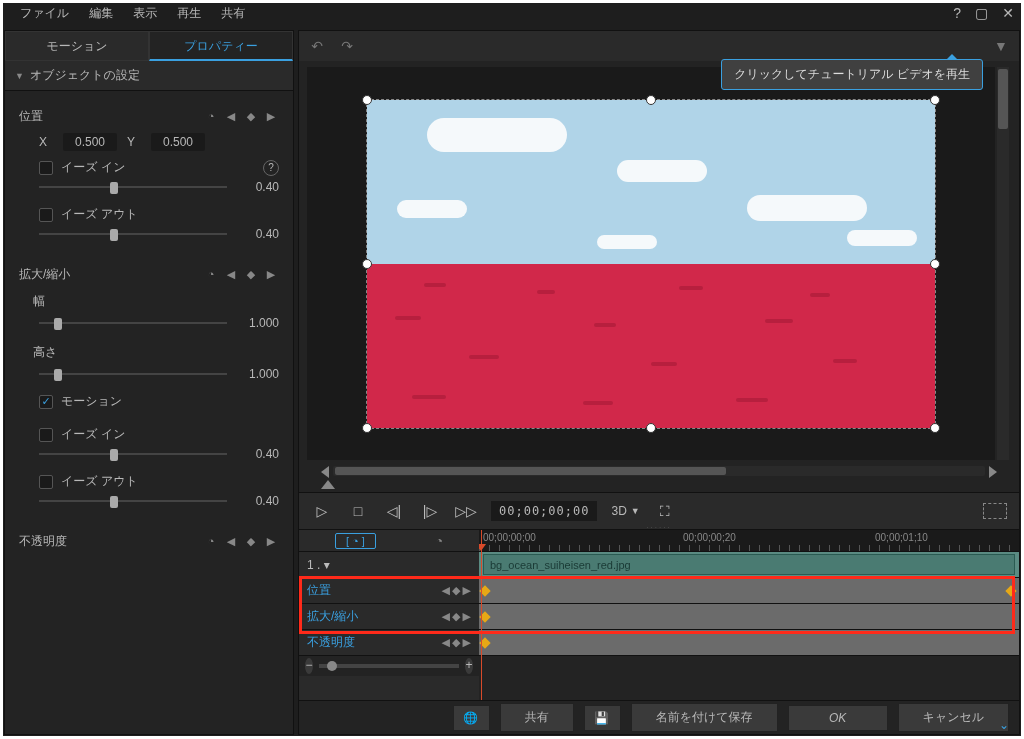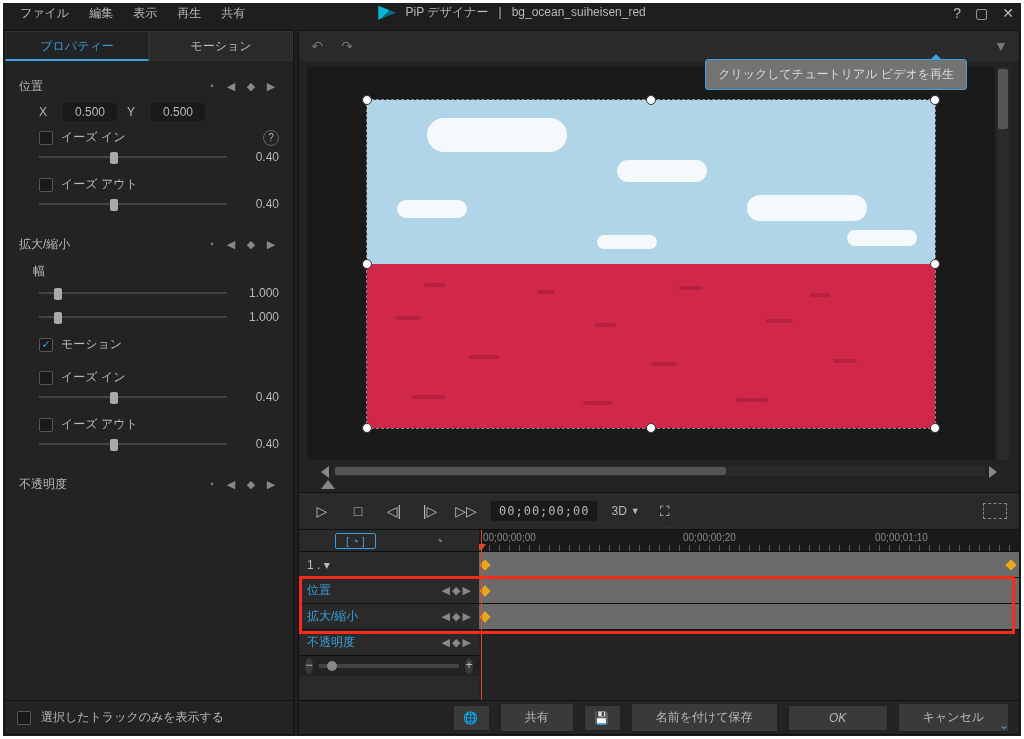--- a/index.html
+++ b/index.html
@@ -43,21 +43,21 @@
 .slider .thumb { position:absolute; top:2px; width:8px; height:12px; background:#aaa; border-radius:2px;}
 .slider-val { min-width:42px; text-align:right;}
 .subhead { padding: 6px 0 4px 14px; }
 
 
 .right-panel { flex: 1; display: flex; flex-direction: column; background:#232323; min-width:0; position:relative; border:1px solid #111;}
 .preview-toolbar { height: 30px; display:flex; align-items:center; padding:0 8px; gap:10px; background:#2a2a2a;}
 .tb-ico { width:20px; height:20px; display:inline-flex; align-items:center; justify-content:center; cursor:pointer; color:#777; font-size:14px;}
 .tb-right { margin-left:auto; display:flex; gap:6px;}
 
-.tooltip-bubble { position:absolute; top:28px; right:52px; background:#737373; border:1px solid #3aa0e0; padding:6px 12px; border-radius:3px; z-index:5; color:#ddd;}
+.tooltip-bubble { position:absolute; top:28px; right:36px; background:#404040; border:1px solid #3aa0e0; padding:6px 12px; border-radius:3px; z-index:5; color:#ddd;}
 .tooltip-bubble::before { content:""; position:absolute; top:-6px; right:24px; border:6px solid transparent; border-bottom-color:#3aa0e0; border-top:none;}
 
 .preview-area { flex:1; display:flex; min-height:0; padding:0 6px;}
 .preview-canvas-wrap { flex:1; position:relative; background:#1a1a1a; margin:6px 2px; display:flex; align-items:center; justify-content:center;}
 .ocean-img { width: 570px; height: 330px; position:relative; border:1px dashed #888;}
 .sky { position:absolute; inset:0 0 50% 0; background:#b0d4e8;}
 .cloud { position:absolute; background:#f5f9fb; border-radius:50px;}
 .sea { position:absolute; inset:50% 0 0 0; background:#d1284a;}
 .wave { position:absolute; background:#b71f3e; border-radius:3px; height:4px;}
 .handle { position:absolute; width:10px; height:10px; background:#fff; border:1px solid #333; border-radius:50%; transform:translate(-50%,-50%);}
@@ -129,40 +129,35 @@
 <body>
 
 <div class="window">
 
   <div class="menubar">
     <span class="menu-item">ファイル</span>
     <span class="menu-item">編集</span>
     <span class="menu-item">表示</span>
     <span class="menu-item">再生</span>
     <span class="menu-item">共有</span>
-    <div class="title-center">
-      <span class="logo"></span>
-      <span>PiP デザイナー</span>
-      &nbsp;&nbsp;<span>|</span>&nbsp;&nbsp;
-      <span>bg_ocean_suiheisen_red</span>
-    </div>
     <div class="window-controls">
       <span>?</span>
       <span>▢</span>
       <span>✕</span>
     </div>
   </div>
 
   <div class="body">
 
     <div class="left-panel">
       <div class="tabs">
+        <div class="tab">モーション</div>
         <div class="tab active">プロパティー</div>
-        <div class="tab">モーション</div>
-      </div>
+      </div>
+      <div class="section-header">オブジェクトの設定</div>
       <div class="prop-body">
 
         <div class="prop-group">
           <div class="prop-row">
             <span class="prop-label">位置</span>
             <div class="kf-controls">
               <span class="ico">◔</span>
               <span class="ico">◀</span>
               <span class="ico">◆</span>
               <span class="ico">▶</span>
@@ -207,20 +202,21 @@
               <span class="ico">▶</span>
             </div>
           </div>
           <div class="subhead">幅</div>
           <div class="slider-row">
             <div class="slider">
                 <div class="thumb" style="left:8%"></div>
               </div>
             <span class="slider-val">1.000</span>
           </div>
+          <div class="subhead">高さ</div>
           <div class="slider-row">
             <div class="slider">
                 <div class="thumb" style="left:8%"></div>
               </div>
             <span class="slider-val">1.000</span>
           </div>
           <div class="ease-row">
             <span class="checkbox checked"></span>
             <span>モーション</span>
           </div>
@@ -252,24 +248,20 @@
             <div class="kf-controls">
               <span class="ico">◔</span>
               <span class="ico">◀</span>
               <span class="ico">◆</span>
               <span class="ico">▶</span>
             </div>
           </div>
         </div>
       </div>
 
-      <div class="bottom-left">
-        <span class="checkbox"></span>
-        <span>選択したトラックのみを表示する</span>
-      </div>
     </div>
 
     <div class="right-panel">
       <div class="preview-toolbar">
         <span class="tb-ico">↶</span>
         <span class="tb-ico">↷</span>
         <div class="tb-right">
           <span class="tb-ico">▼</span>
         </div>
       </div>
@@ -438,20 +430,23 @@
               <div class="mark" style="left: 460px;"></div>
               <div class="mark" style="left: 470px;"></div>
               <div class="mark" style="left: 480px;"></div>
               <div class="mark" style="left: 490px;"></div>
               <div class="mark" style="left: 500px;"></div>
               <div class="mark" style="left: 510px;"></div>
               <div class="mark" style="left: 520px;"></div>
               <div class="mark" style="left: 530px;"></div>
             </div>
           <div class="tl-rows">
+            <div class="tl-row clip">
+              <div class="clip-bar">bg_ocean_suiheisen_red.jpg</div>
+            </div>
             <div class="tl-row">
               <div class="kf-diamond" style="left:2px;"></div>
               <div class="kf-diamond" style="right:4px;"></div>
             </div>
             <div class="tl-row">
               <div class="kf-diamond" style="left:2px;"></div>
             </div>
             <div class="tl-row">
               <div class="kf-diamond" style="left:2px;"></div>
             </div>

